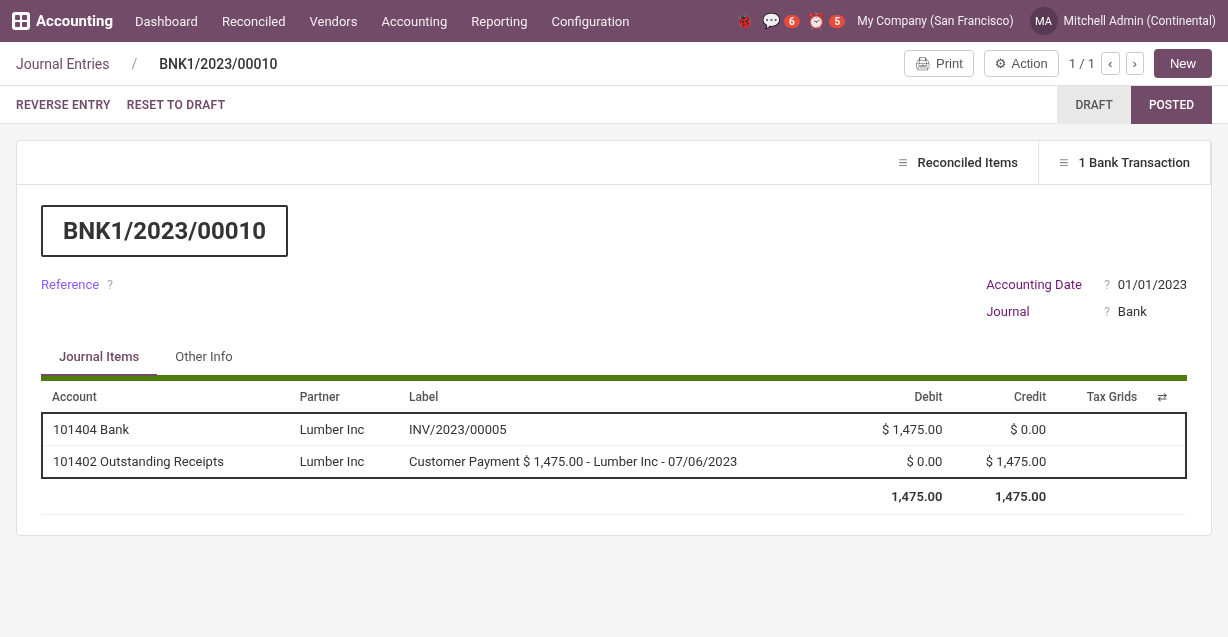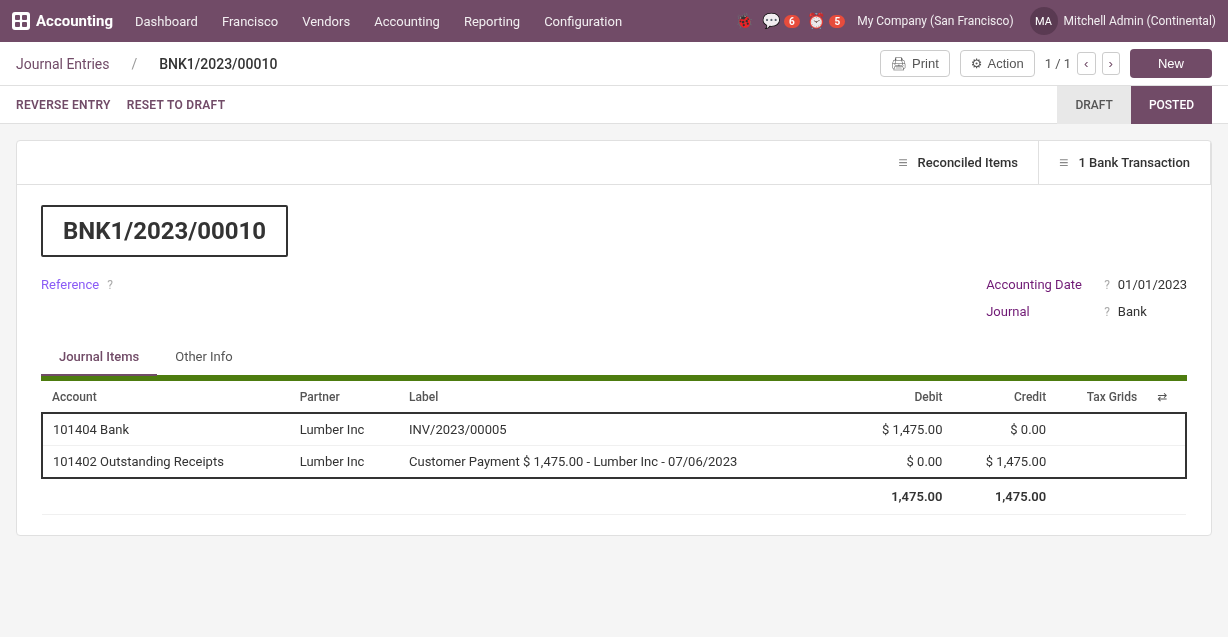--- a/index.html
+++ b/index.html
@@ -155,21 +155,21 @@
       color: #714b67;
       padding: 3px 6px;
       border: 1px solid #ccc;
       border-radius: 3px;
       background: white;
     }
     .btn-new {
       background: #714b67;
       color: white;
       border: none;
-      padding: 7px 28px;
+      padding: 7px 16px;
       border-radius: 4px;
       cursor: pointer;
       font-size: 13px;
       font-weight: 500;
     }
 
     
     .action-bar {
       background: white;
       border-bottom: 1px solid #e0e0e0;
@@ -377,21 +377,21 @@
           <rect x="1" y="1" width="5" height="5" rx="1"></rect>
           <rect x="8" y="1" width="5" height="5" rx="1"></rect>
           <rect x="1" y="8" width="5" height="5" rx="1"></rect>
           <rect x="8" y="8" width="5" height="5" rx="1"></rect>
         </svg>
     </div>
     <span>Accounting</span>
   </div>
 
   <span class="topnav-link">Dashboard</span>
-  <span class="topnav-link">Francisco</span>
+  <span class="topnav-link">Reconciled</span>
   <span class="topnav-link">Vendors</span>
   <span class="topnav-link">Accounting</span>
   <span class="topnav-link">Reporting</span>
   <span class="topnav-link">Configuration</span>
 
   <div class="topnav-spacer"></div>
 
   <div class="topnav-icons">
     <span class="topnav-icon-btn">🐞</span>
     <span class="topnav-icon-btn">

